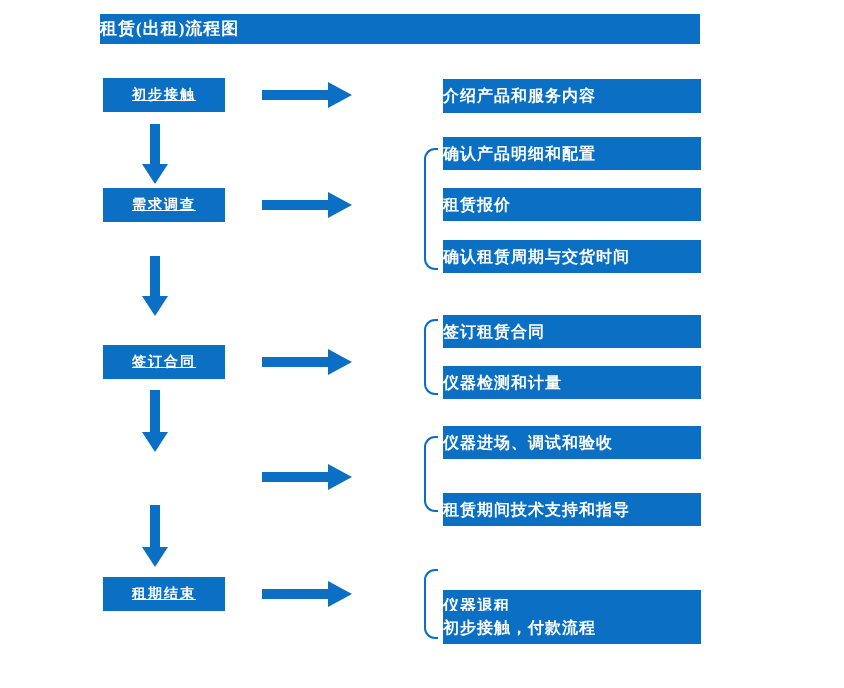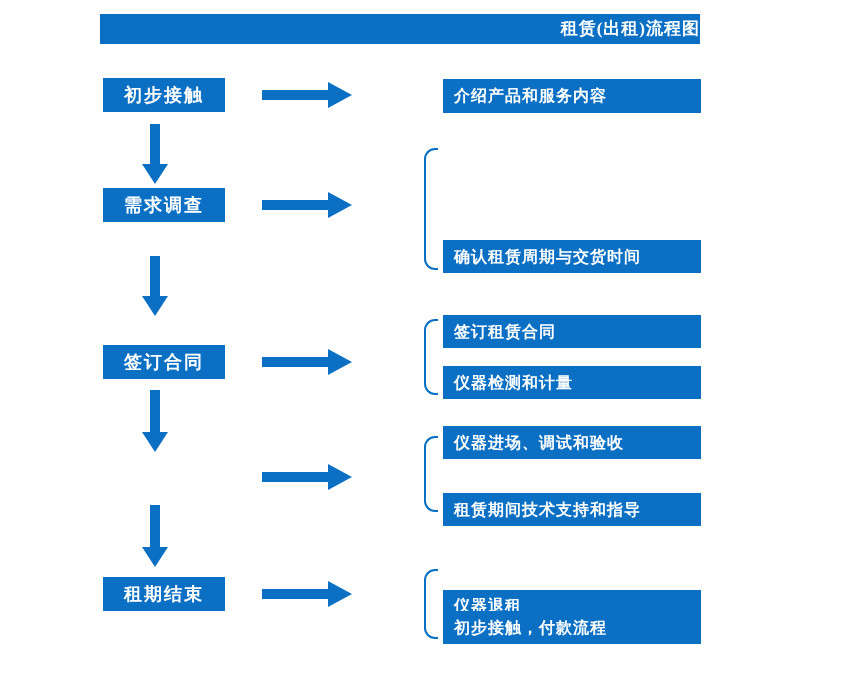--- a/index.html
+++ b/index.html
@@ -11,33 +11,33 @@
   .canvas {
     position:relative;
     width:844px; height:688px;
     background:#ffffff;
     overflow:hidden;
   }
   .titlebar {
     position:absolute; left:100px; top:14px; width:600px; height:30px;
     background:var(--blue); color:var(--onblue);
     font-size:17px; font-weight:bold;
-    text-align:right; line-height:30px; letter-spacing:1px;
+    text-align:left; line-height:30px; letter-spacing:1px;
   }
   .stepbox {
     position:absolute; left:103px; width:122px; height:34px;
     background:var(--blue); color:var(--onblue);
-    font-size:18px; font-weight:bold;
-    text-align:center; line-height:34px; letter-spacing:2px;
+    font-size:14px; font-weight:bold;
+    text-align:center; line-height:34px; letter-spacing:2px;text-decoration:underline;
   }
   .detailbox {
     position:absolute; left:443px; width:258px; height:33px;
     background:var(--blue); color:var(--onblue);
     font-size:16px; font-weight:bold;
-    line-height:33px; padding-left:11px; letter-spacing:1px;
+    line-height:33px; letter-spacing:1px;
     white-space:nowrap; overflow:hidden;
   }
   
   .arrow-right { position:absolute; width:90px; height:26px; }
   .arrow-right::before {
     content:""; position:absolute; left:0; top:8px; width:66px; height:10px;
     background:var(--blue);
   }
   .arrow-right::after {
     content:""; position:absolute; left:66px; top:0; width:0; height:0;
@@ -86,20 +86,22 @@
   <div class="arrow-right" style="left:262px; top:464px"></div>
   <div class="arrow-right" style="left:262px; top:581px"></div>
 
   <div class="bracket" style="top:148px; height:122px"></div>
   <div class="bracket" style="top:319px; height:76px"></div>
   <div class="bracket" style="top:436px; height:76px"></div>
   <div class="bracket" style="top:569px; height:70px"></div>
 
   <div class="detailbox" style="top:79px;  height:34px; line-height:34px">介绍产品和服务内容</div>
 
+  <div class="detailbox" style="top:137px">确认产品明细和配置</div>
+  <div class="detailbox" style="top:188px">租赁报价</div>
   <div class="detailbox" style="top:240px">确认租赁周期与交货时间</div>
 
   <div class="detailbox" style="top:315px">签订租赁合同</div>
   <div class="detailbox" style="top:366px">仪器检测和计量</div>
 
   <div class="detailbox" style="top:426px">仪器进场、调试和验收</div>
   <div class="detailbox" style="top:493px">租赁期间技术支持和指导</div>
 
   <div class="detailbox" style="top:590px; height:48px; line-height:31px">仪器退租</div>
   <div class="detailbox" style="top:611px">初步接触，付款流程</div>

